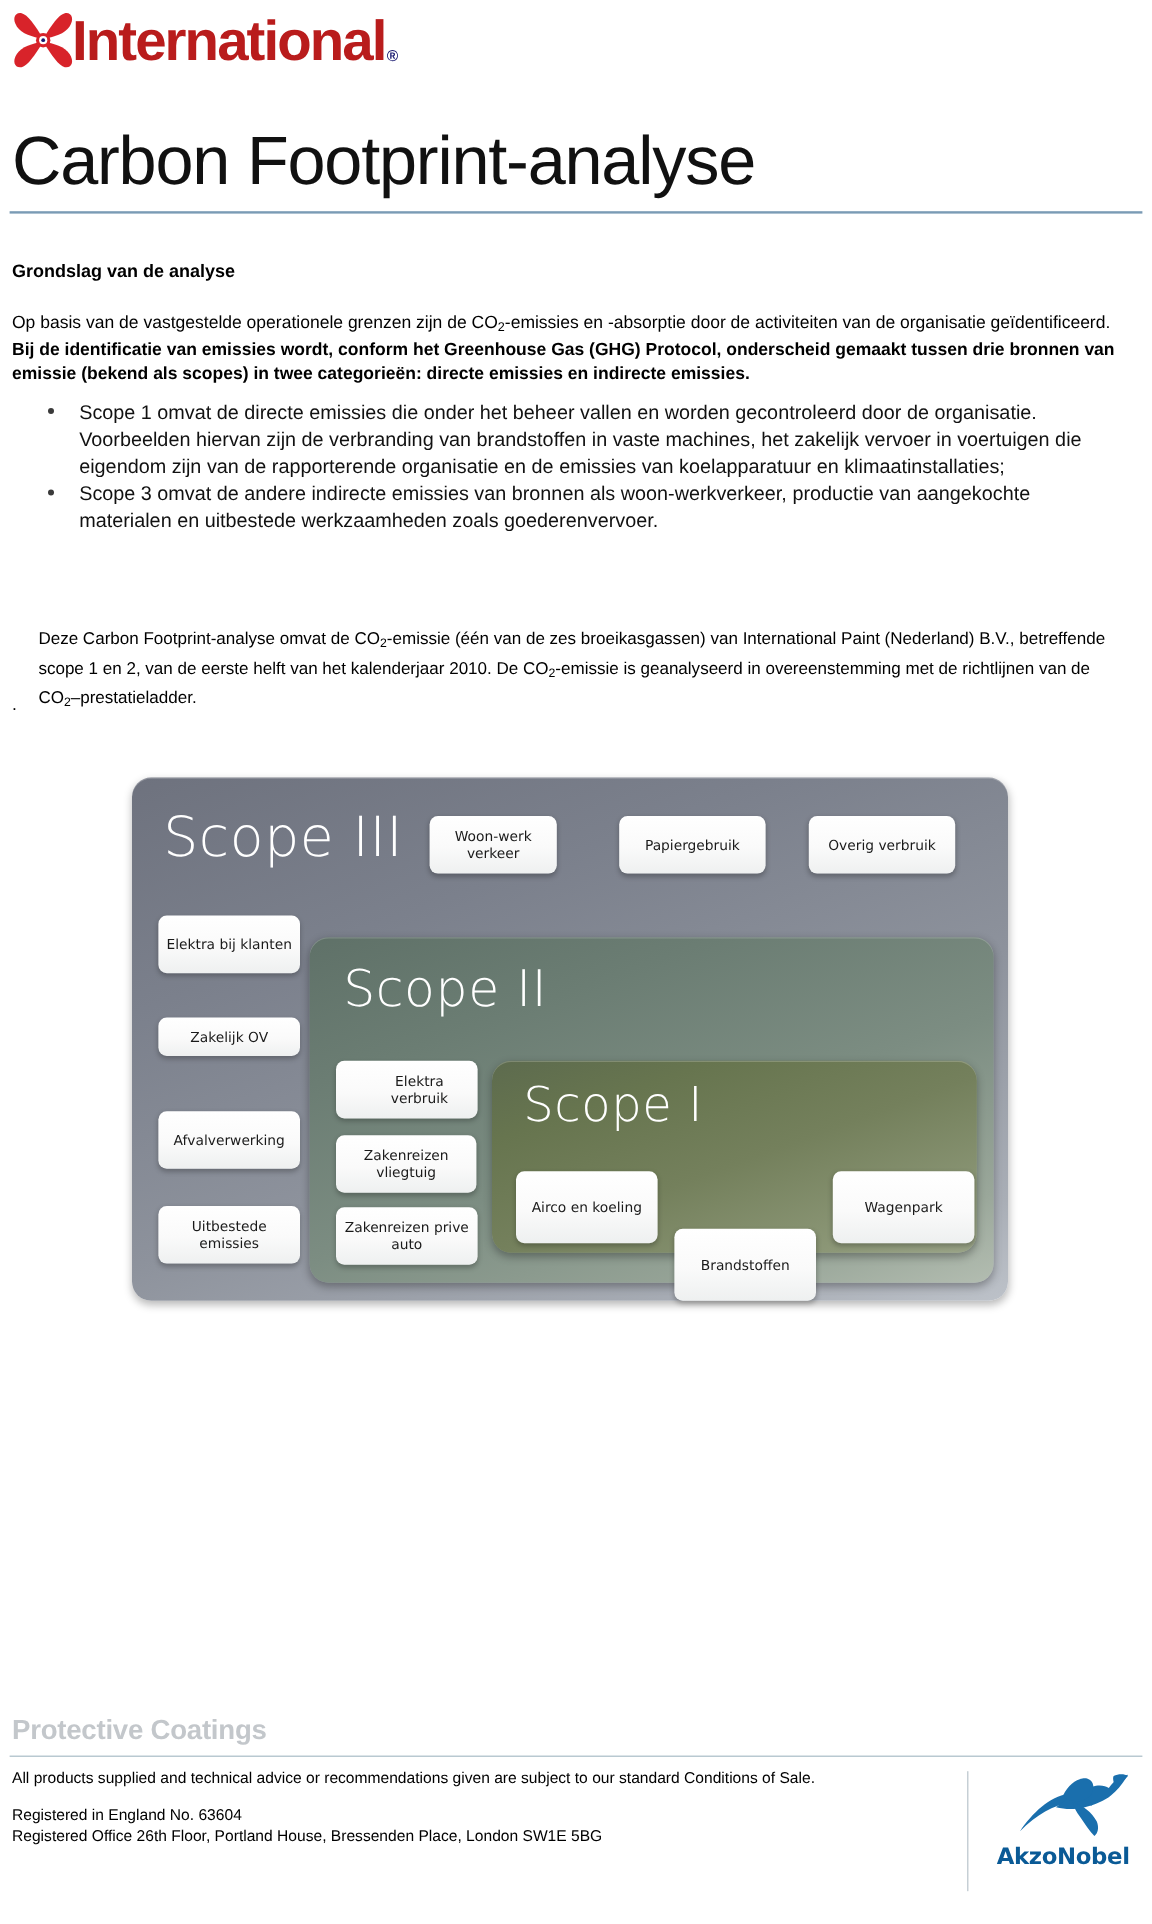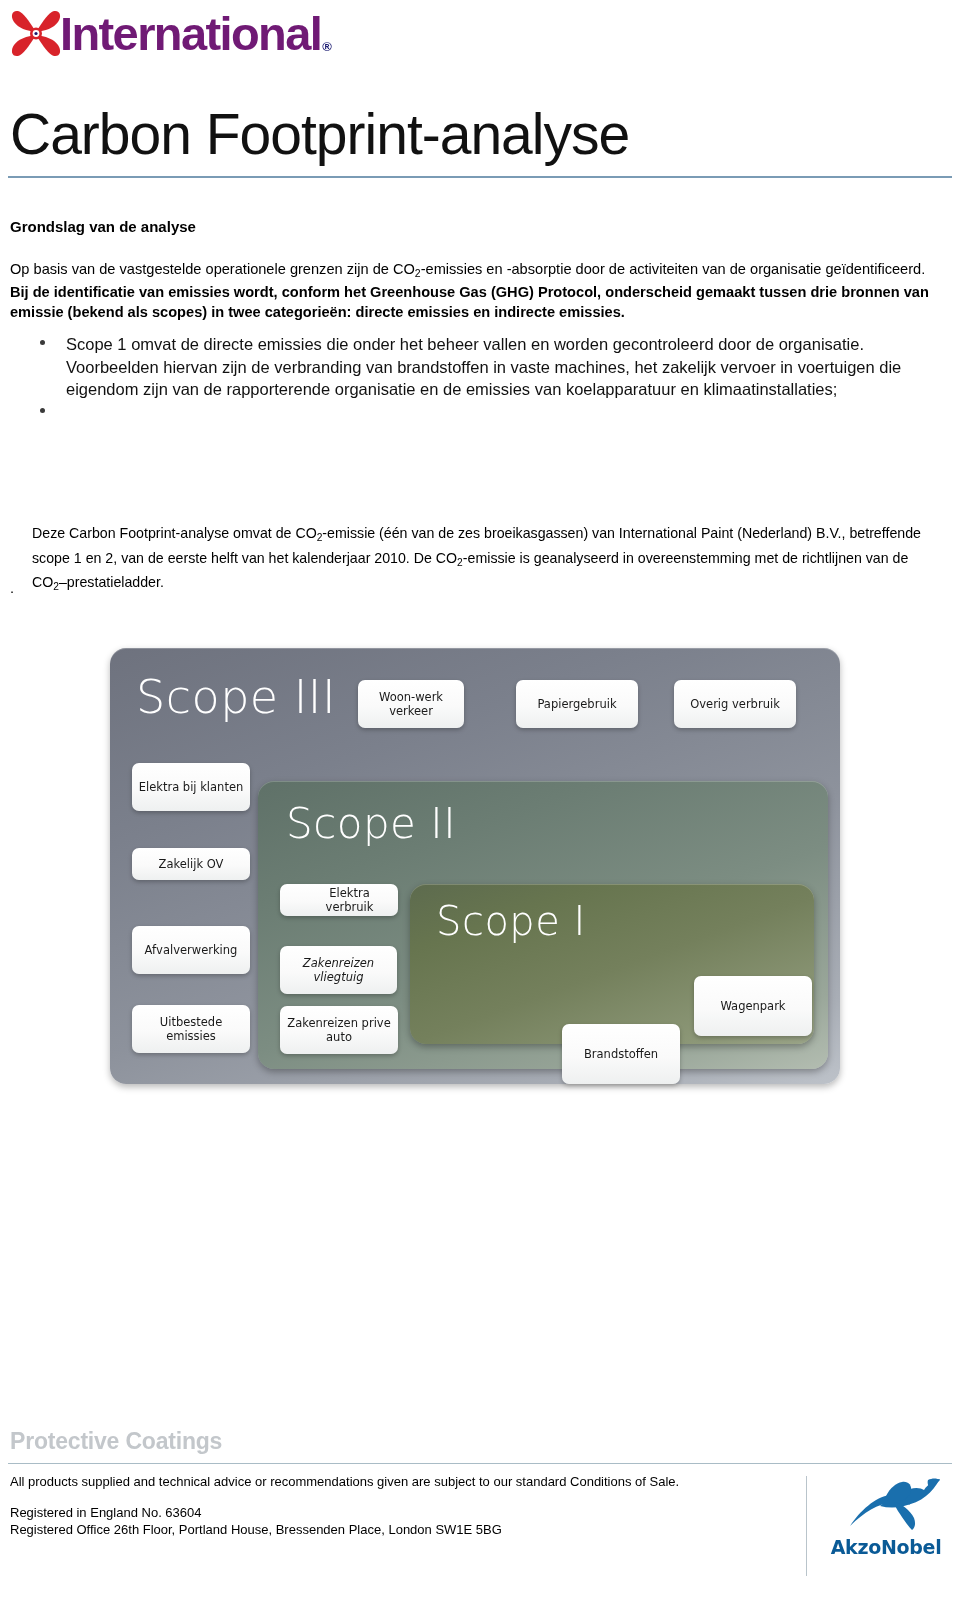--- a/index.html
+++ b/index.html
@@ -27,21 +27,21 @@
     width: 52px;
     height: 50px;
     flex: 0 0 52px;
     position: relative;
   }
   .logo-word {
     font-family: "Liberation Sans", sans-serif;
     font-weight: bold;
     font-size: 47px;
     letter-spacing: -1.6px;
-    color: #701a75;
+    color: #b91c1c;
     line-height: 50px;
     margin-left: -2px;
   }
   .logo-reg {
     font-size: 13px;
     color: #191970;
     font-weight: bold;
     align-self: flex-end;
     padding-bottom: 6px;
     margin-left: 1px;
@@ -192,22 +192,22 @@
   
   .c-woon  { left: 248px; top: 32px;  width: 106px; height: 48px; }
   .c-papier{ left: 406px; top: 32px;  width: 122px; height: 48px; }
   .c-overig{ left: 564px; top: 32px;  width: 122px; height: 48px; }
   
   .c-elektra-klanten { left: 22px; top: 115px; width: 118px; height: 48px; }
   .c-zakelijk-ov     { left: 22px; top: 200px; width: 118px; height: 32px; }
   .c-afval           { left: 22px; top: 278px; width: 118px; height: 48px; }
   .c-uitbestede      { left: 22px; top: 357px; width: 118px; height: 48px; }
   
-  .c-elektra-verbruik { left: 170px; top: 236px; width: 118px; height: 32px; padding-left: 25px; }
-  .c-zaken-vlieg      { left: 170px; top: 298px; width: 117px; height: 48px; font-style: italic; }
+  .c-elektra-verbruik { left: 170px; top: 236px; width: 118px; height: 48px; padding-left: 25px; }
+  .c-zaken-vlieg      { left: 170px; top: 298px; width: 117px; height: 48px; }
   .c-zaken-auto       { left: 170px; top: 358px; width: 118px; height: 48px; }
   
   .c-airco  { left: 320px; top: 328px; width: 118px; height: 60px; }
   .c-brand  { left: 452px; top: 328px; width: 118px; height: 60px; margin-top: 48px; }
   .c-wagen  { left: 584px; top: 328px; width: 118px; height: 60px; }
 
   
   .footer-brand {
     position: absolute;
     left: 10px;
@@ -295,20 +295,21 @@
   </span><span>Bij de identificatie van emissies wordt, conform het Greenhouse Gas (GHG) Protocol, onderscheid gemaakt tussen drie bronnen van emissie (bekend als scopes) in twee categorieën: directe emissies en indirecte emissies.</span>
 </div>
 
 <ul class="bullets">
   <li>
     <span class="dot"></span>
     <span>Scope 1 omvat de directe emissies die onder het beheer vallen en worden gecontroleerd door de organisatie. Voorbeelden hiervan zijn de verbranding van brandstoffen in vaste machines, het zakelijk vervoer in voertuigen die eigendom zijn van de rapporterende organisatie en de emissies van koelapparatuur en klimaatinstallaties;</span>
   </li>
   <li>
     <span class="dot"></span>
+    <span>Scope 3 omvat de andere indirecte emissies van bronnen als woon-werkverkeer, productie van aangekochte materialen en uitbestede werkzaamheden zoals goederenvervoer.</span>
   </li>
 </ul>
 
 <div class="para para-closing">
   <span>Deze Carbon Footprint-analyse omvat de CO</span><sub>2</sub><span>-emissie (één van de zes broeikasgassen) van International Paint (Nederland) B.V., betreffende scope 1 en 2, van de eerste helft van het kalenderjaar 2010. De CO</span><sub>2</sub><span>-emissie is geanalyseerd in overeenstemming met de richtlijnen van de CO</span><sub>2</sub><span>–prestatieladder.</span>
 </div>
 <div class="lone-dot">.</div>
 
 <div class="diagram">
 
@@ -330,20 +331,21 @@
   </div>
 
   <div class="chip c-elektra-verbruik">Elektra verbruik</div>
   <div class="chip c-zaken-vlieg">Zakenreizen vliegtuig</div>
   <div class="chip c-zaken-auto">Zakenreizen prive auto</div>
 
   <div class="scope-box scope1">
     <div class="scope-title">Scope I</div>
   </div>
 
+  <div class="chip c-airco">Airco en koeling</div>
   <div class="chip c-brand">Brandstoffen</div>
   <div class="chip c-wagen">Wagenpark</div>
 </div>
 
 <div class="footer-brand">Protective Coatings</div>
 <div class="footer-rule"></div>
 <div class="footer-line f-terms">All products supplied and technical advice or recommendations given are subject to our standard Conditions of Sale.</div>
 <div class="footer-line f-reg1">Registered in England No. 63604</div>
 <div class="footer-line f-reg2">Registered Office 26th Floor, Portland House, Bressenden Place, London SW1E 5BG</div>
 

